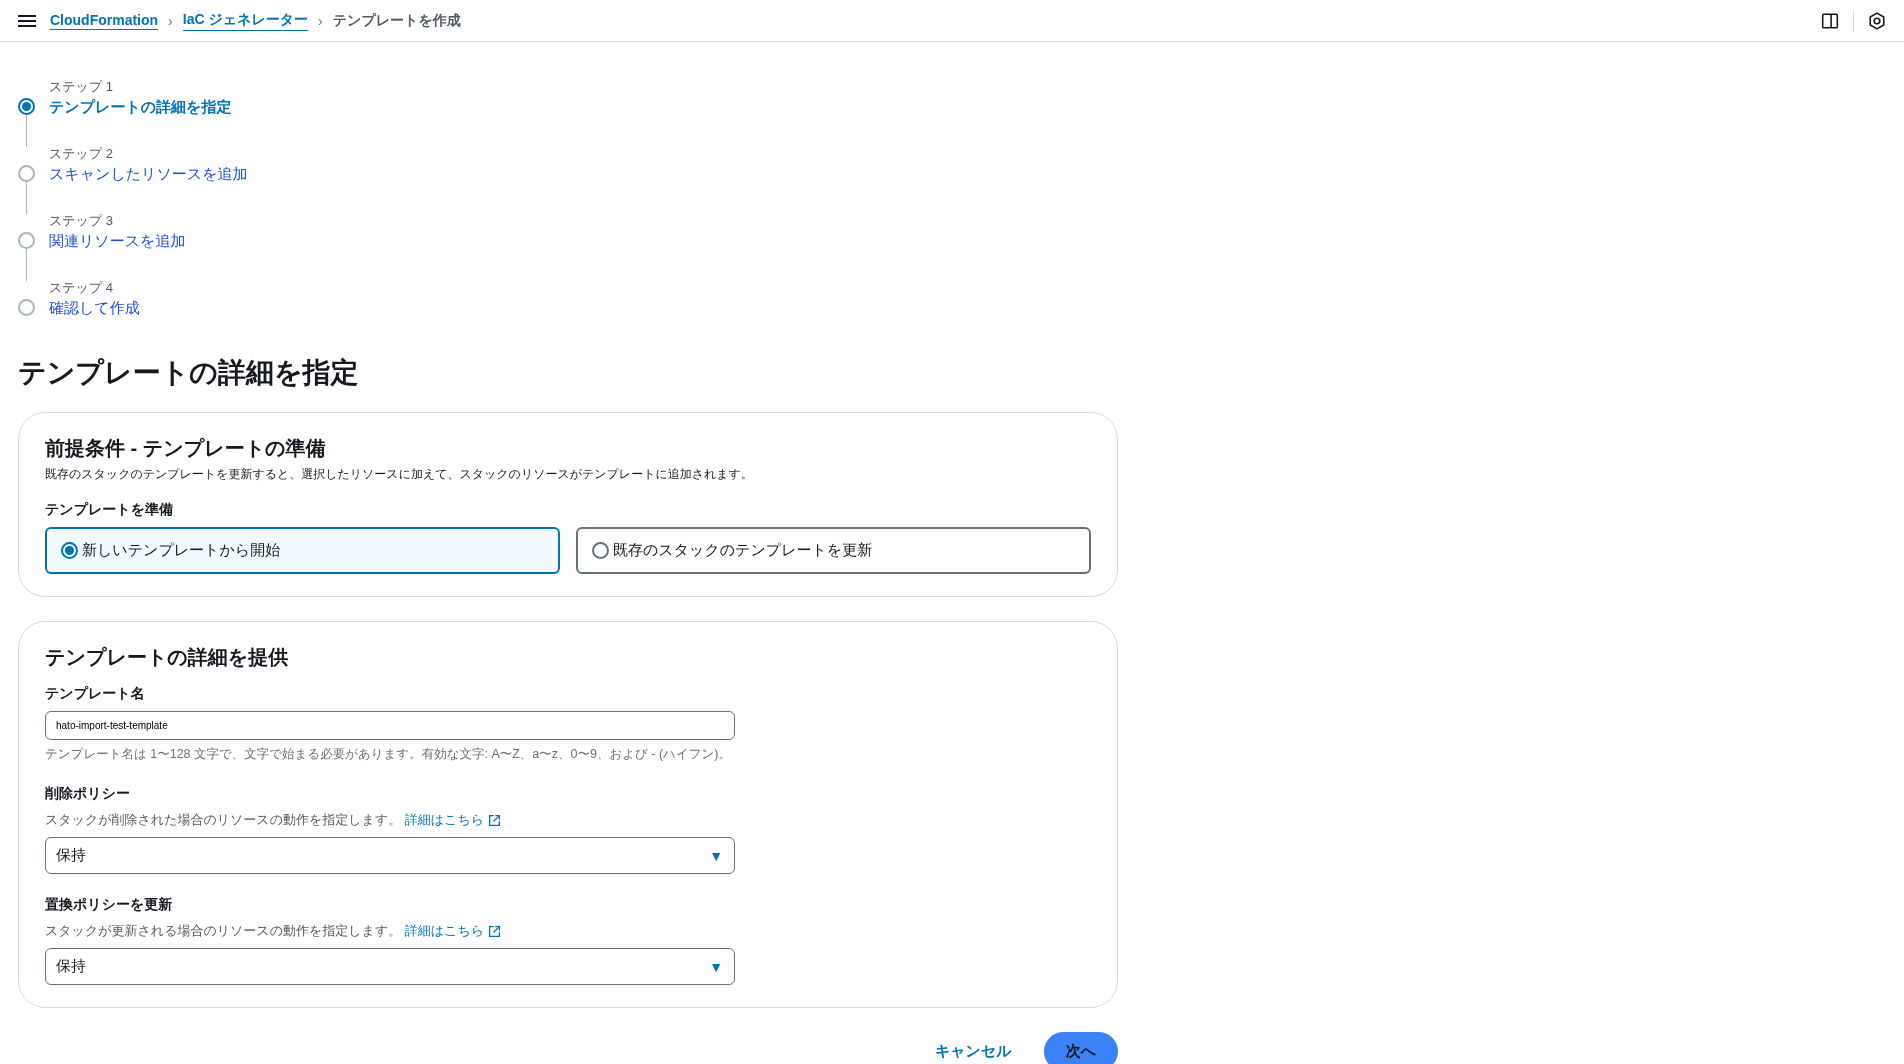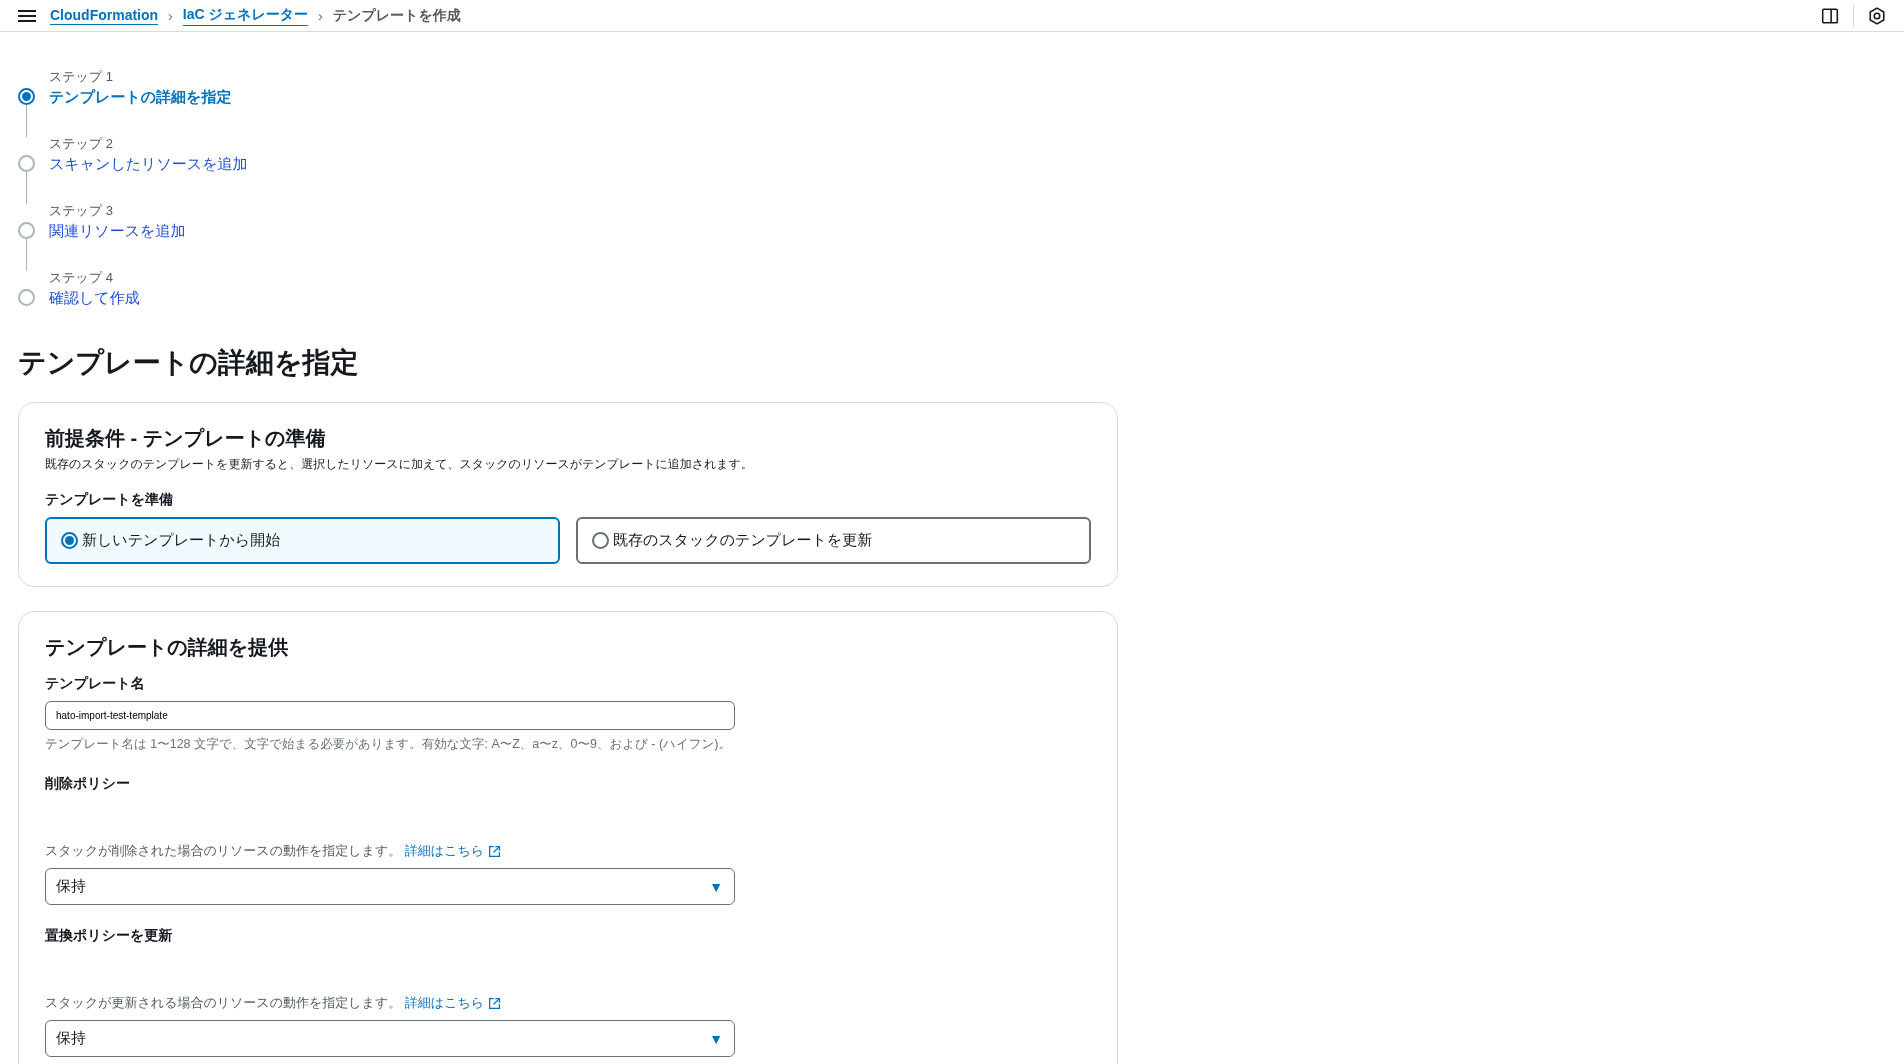--- a/index.html
+++ b/index.html
@@ -1,18 +1,18 @@
 <!DOCTYPE html>
 <html><head>
 <meta charset="utf-8">
 <style>
 * { box-sizing: border-box; margin: 0; padding: 0; }
 body { font-family: "Amazon Ember", "Helvetica Neue", Arial, sans-serif; background: #fff; color: #16191f; font-size: 14px; }
 
-.topbar { display: flex; align-items: center; justify-content: space-between; padding: 8px 18px; border-bottom: 1px solid #d5dbdb; height: 32px; text-align: center; }
+.topbar { display: flex; align-items: center; justify-content: space-between; padding: 8px 18px; border-bottom: 1px solid #d5dbdb; height: 42px; text-align: center; }
 .topbar-left { display: flex; align-items: center; gap: 14px; }
 .hamburger { display: flex; flex-direction: column; gap: 3px; cursor: pointer; }
 .hamburger span { width: 18px; height: 2px; background: #16191f; }
 .breadcrumb { display: flex; align-items: center; gap: 10px; font-size: 14px; }
 .breadcrumb a { color: #0073bb; text-decoration: none; font-weight: 700; border-bottom: 1px solid #0073bb; padding-bottom: 1px; }
 .breadcrumb-sep { color: #687078; font-size: 14px; }
 .breadcrumb-current { color: #545b64; font-weight: 700; }
 .topbar-right { display: flex; align-items: center; gap: 14px; }
 .topbar-icon { cursor: pointer; display: flex; }
 .topbar-divider { width: 1px; height: 22px; background: #d5dbdb; }
@@ -26,42 +26,42 @@
 .wizard-step:last-child::after { display: none; }
 .wizard-dot { width: 17px; height: 17px; border: 2px solid #aab7b8; border-radius: 50%; flex-shrink: 0; background: #fff; z-index: 1; margin-top: 20px; }
 .wizard-step.active .wizard-dot { border-color: #0073bb; position: relative; }
 .wizard-step.active .wizard-dot::after { content: ""; position: absolute; left: 2px; top: 2px; width: 9px; height: 9px; border-radius: 50%; background: #0073bb; }
 .wizard-text .step-num { font-size: 13px; color: #545b64; margin-bottom: 2px; }
 .wizard-text .step-label { font-size: 15px; color: #1d4ed8; font-weight: 400; }
 .wizard-step.active .step-label { color: #0073bb; font-weight: 700; }
 
 .main { flex: 1; max-width: 1100px; }
 h1 { font-size: 28px; font-weight: 700; margin-bottom: 20px; }
-.panel { border: 1px solid #d5dbdb; border-radius: 16px; padding: 22px 26px; margin-bottom: 24px; }
+.panel { border: 1px solid #d5dbdb; border-radius: 27px; padding: 22px 26px; margin-bottom: 24px; }
 .panel h2 { font-size: 20px; font-weight: 700; margin-bottom: 4px; }
 .panel-desc { font-size: 12px; color: #16191f; margin-bottom: 18px; }
 .field-label { font-size: 14px; font-weight: 700; margin-bottom: 8px; }
 .field-sublabel { font-size: 13px; color: #545b64; margin-bottom: 8px; }
 .field-help { font-size: 12.5px; color: #687078; margin-top: 6px; }
 .field-block { margin-bottom: 22px; }
 .field-block:last-child { margin-bottom: 0; }
 
 .radio-row { display: flex; gap: 16px; }
 .radio-card { flex: 1; border: 2px solid #687078; border-radius: 6px; padding: 12px 14px; display: flex; align-items: center; gap: 4px; cursor: pointer; font-size: 15px; }
 .radio-card.selected { border-color: #0073bb; background: #f1faff; }
 .radio-outer { width: 17px; height: 17px; border: 2px solid #687078; border-radius: 50%; flex-shrink: 0; position: relative; }
 .radio-card.selected .radio-outer { border-color: #0073bb; }
 .radio-card.selected .radio-outer::after { content: ""; position: absolute; left: 2px; top: 2px; width: 9px; height: 9px; border-radius: 50%; background: #0073bb; }
 
 .text-input { width: 690px; max-width: 100%; padding: 8px 10px; font-size: 10px; border: 1px solid #687078; border-radius: 6px; outline: none; }
 .select-wrap { width: 690px; max-width: 100%; position: relative; }
 .select { width: 100%; padding: 8px 34px 8px 10px; font-size: 15px; border: 1px solid #687078; border-radius: 6px; background: #fff; cursor: pointer; appearance: none; }
 .select-caret { position: absolute; right: 12px; top: 50%; transform: translateY(-50%); pointer-events: none; color: #0073bb; }
 
-.inline-link { color: #0073bb; text-decoration: none; font-size: 13px; display: inline-flex; align-items: center; gap: 4px; margin-top: 41px; }
+.inline-link { color: #0073bb; text-decoration: none; font-size: 13px; display: inline-flex; align-items: center; gap: 4px; }
 .ext-icon { width: 13px; height: 13px; }
 
 .footer-actions { display: flex; justify-content: flex-end; gap: 12px; margin-top: 8px; }
 .btn { padding: 8px 20px; border-radius: 20px; font-size: 15px; font-weight: 700; cursor: pointer; border: none; }
 .btn-link { background: none; color: #0073bb; }
 .btn-primary { background: #3b82f6; color: #16191f; border-radius: 22px; padding: 10px 22px; }
 </style>
 </head>
 <body>
 

